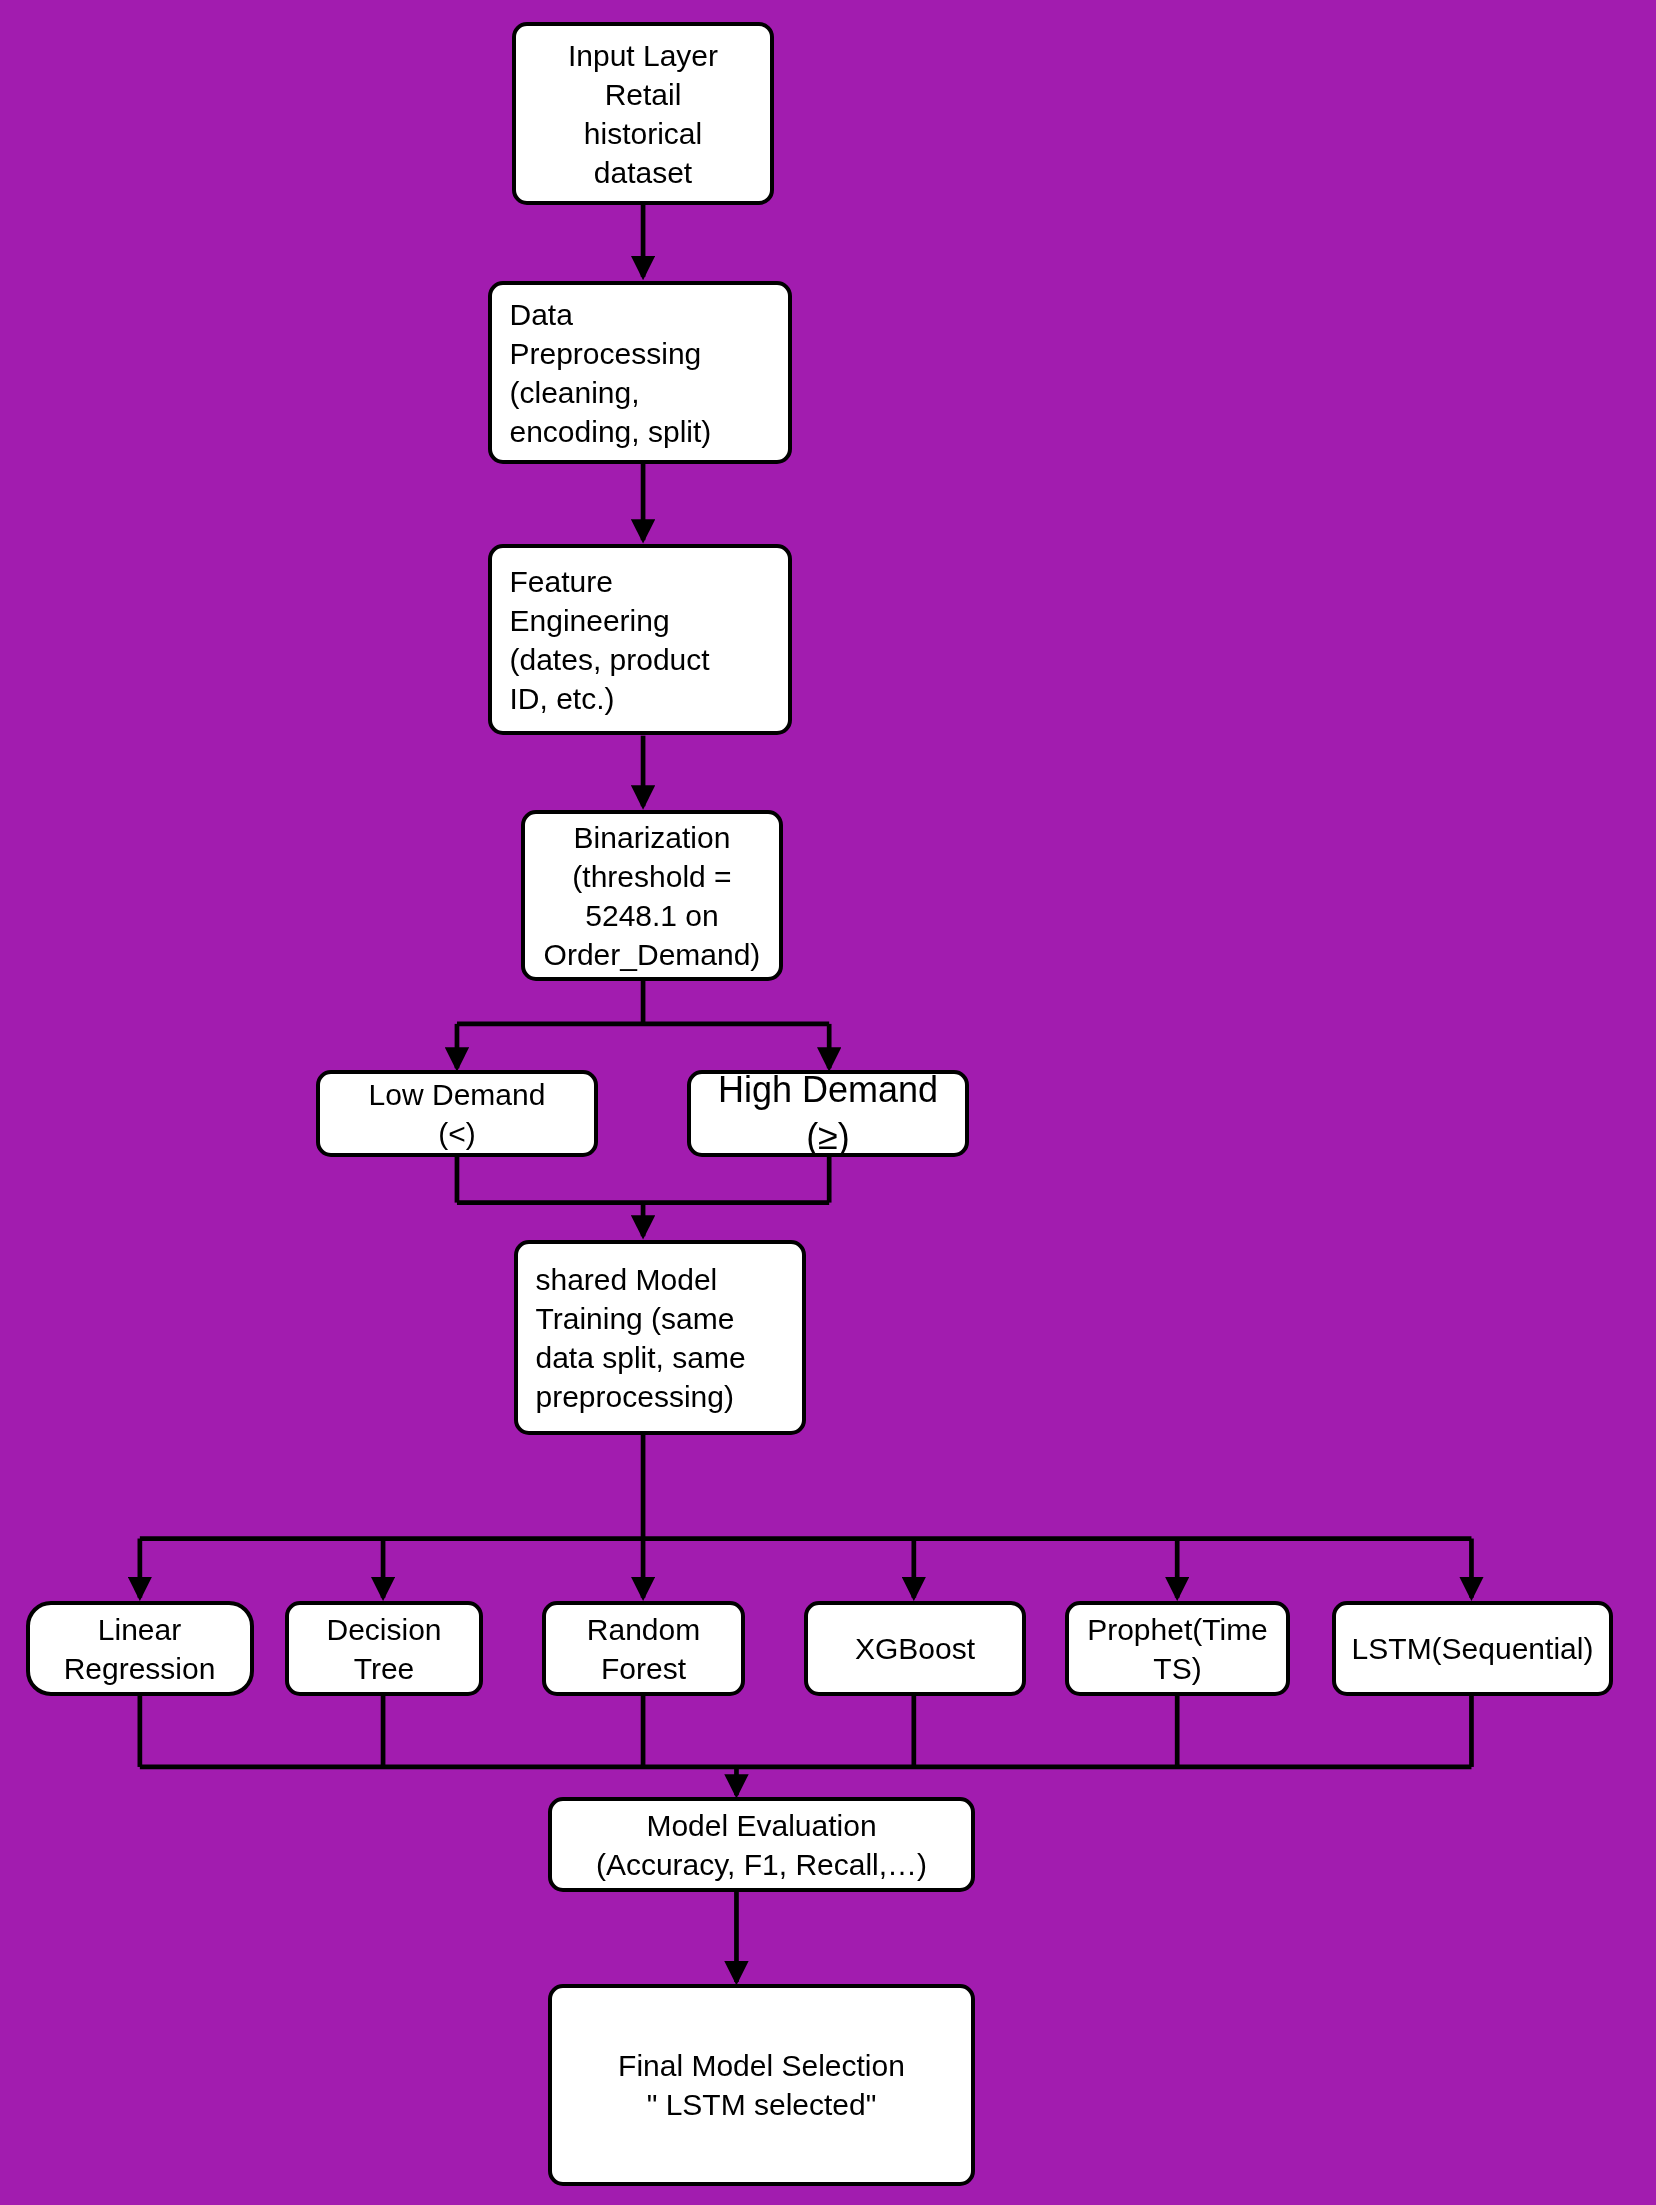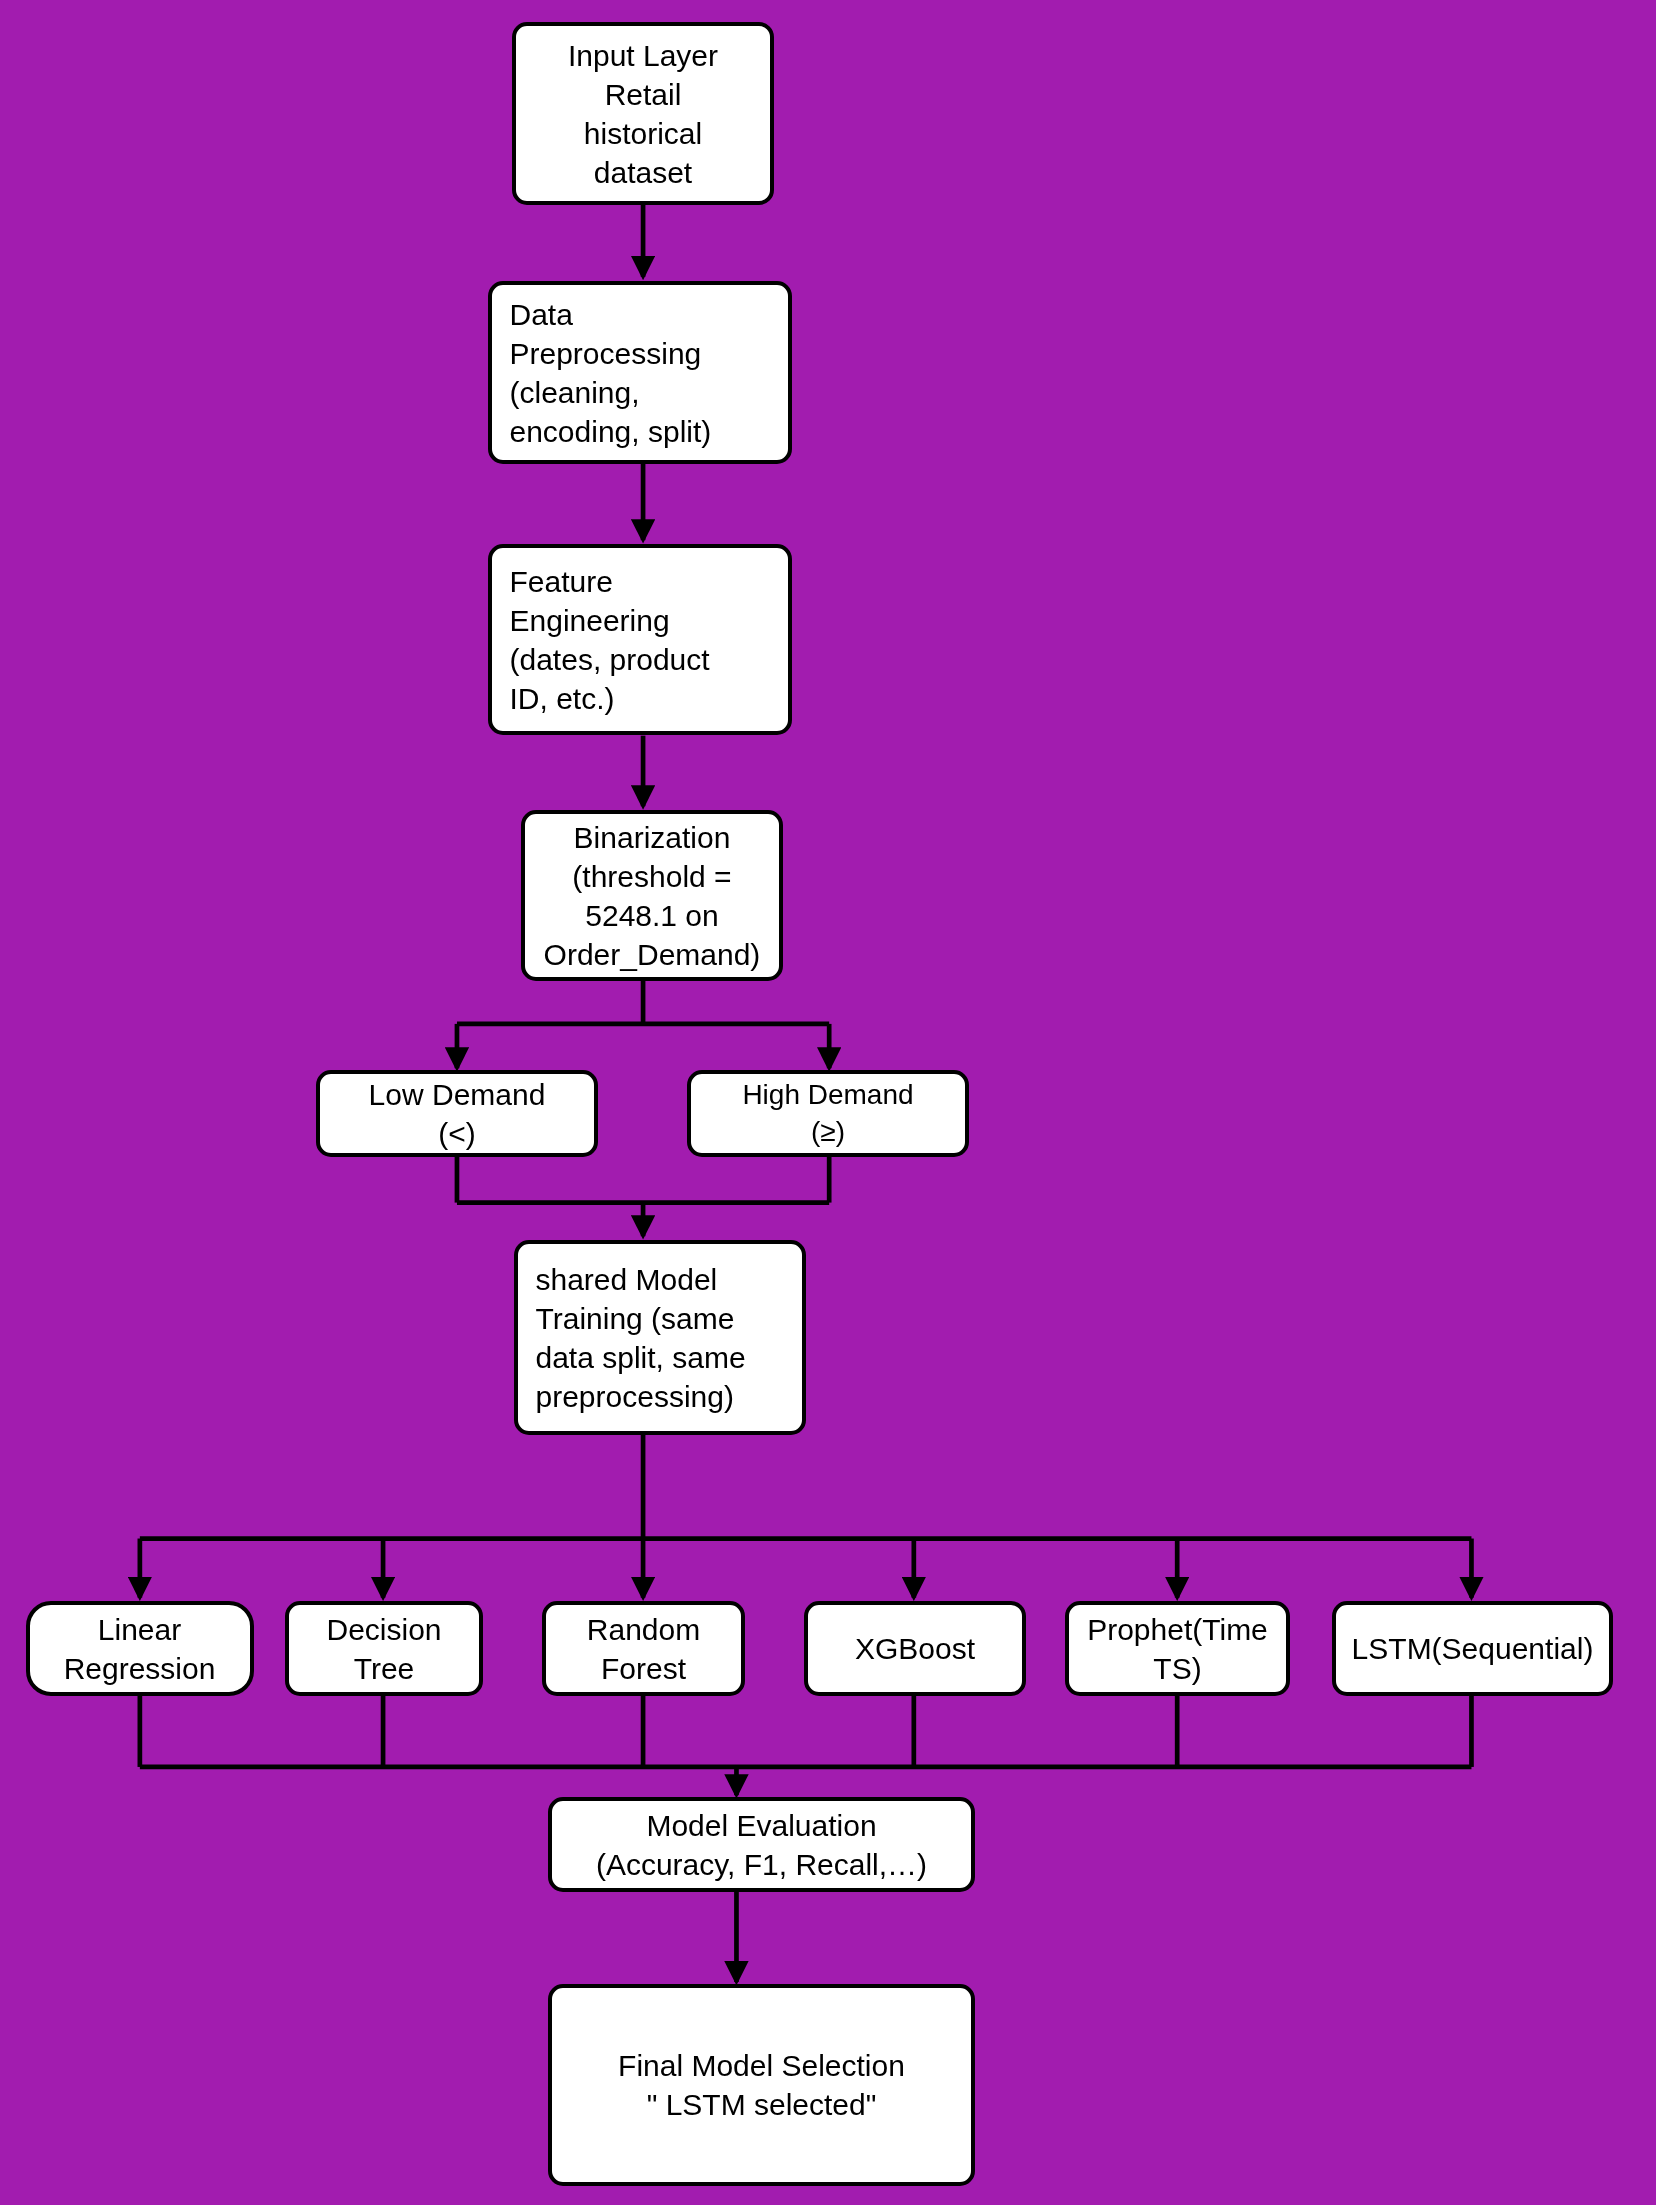--- a/index.html
+++ b/index.html
@@ -123,21 +123,21 @@
 (threshold =
 5248.1 on
 Order_Demand)</span>
   </div>
 
   <div class="node align-center" style="left:316px; top:1070px; width:282px; height:87px; font-size:30px;">
     <span class="txt">Low Demand
 (&lt;)</span>
   </div>
 
-  <div class="node align-center" style="left:687px; top:1070px; width:282px; height:87px; font-size:28px;">
+  <div class="node align-center" style="left:687px; top:1070px; width:282px; height:87px; font-size:36px;">
     <span class="txt">High Demand
 (≥)</span>
   </div>
 
   <div class="node align-left" style="left:514px; top:1240px; width:292px; height:195px; font-size:30px;">
     <span class="txt">shared Model
 Training (same
 data split, same
 preprocessing)</span>
   </div>

